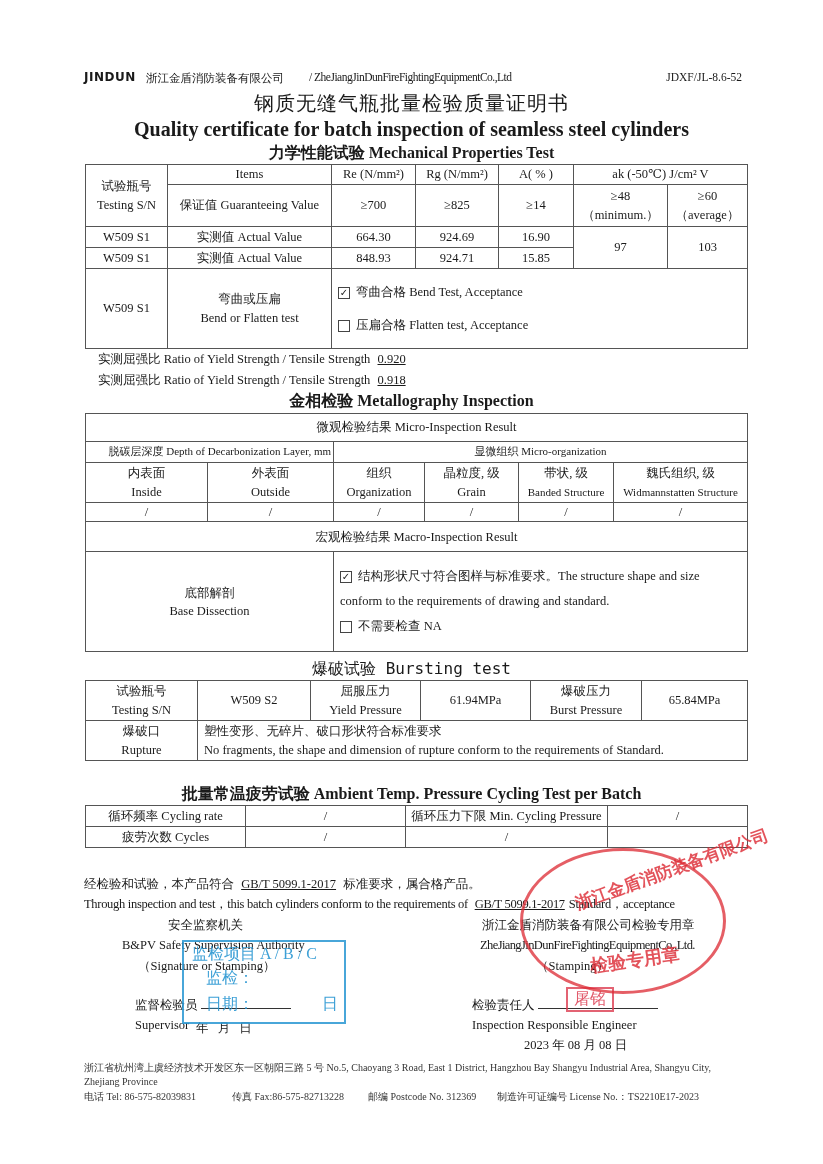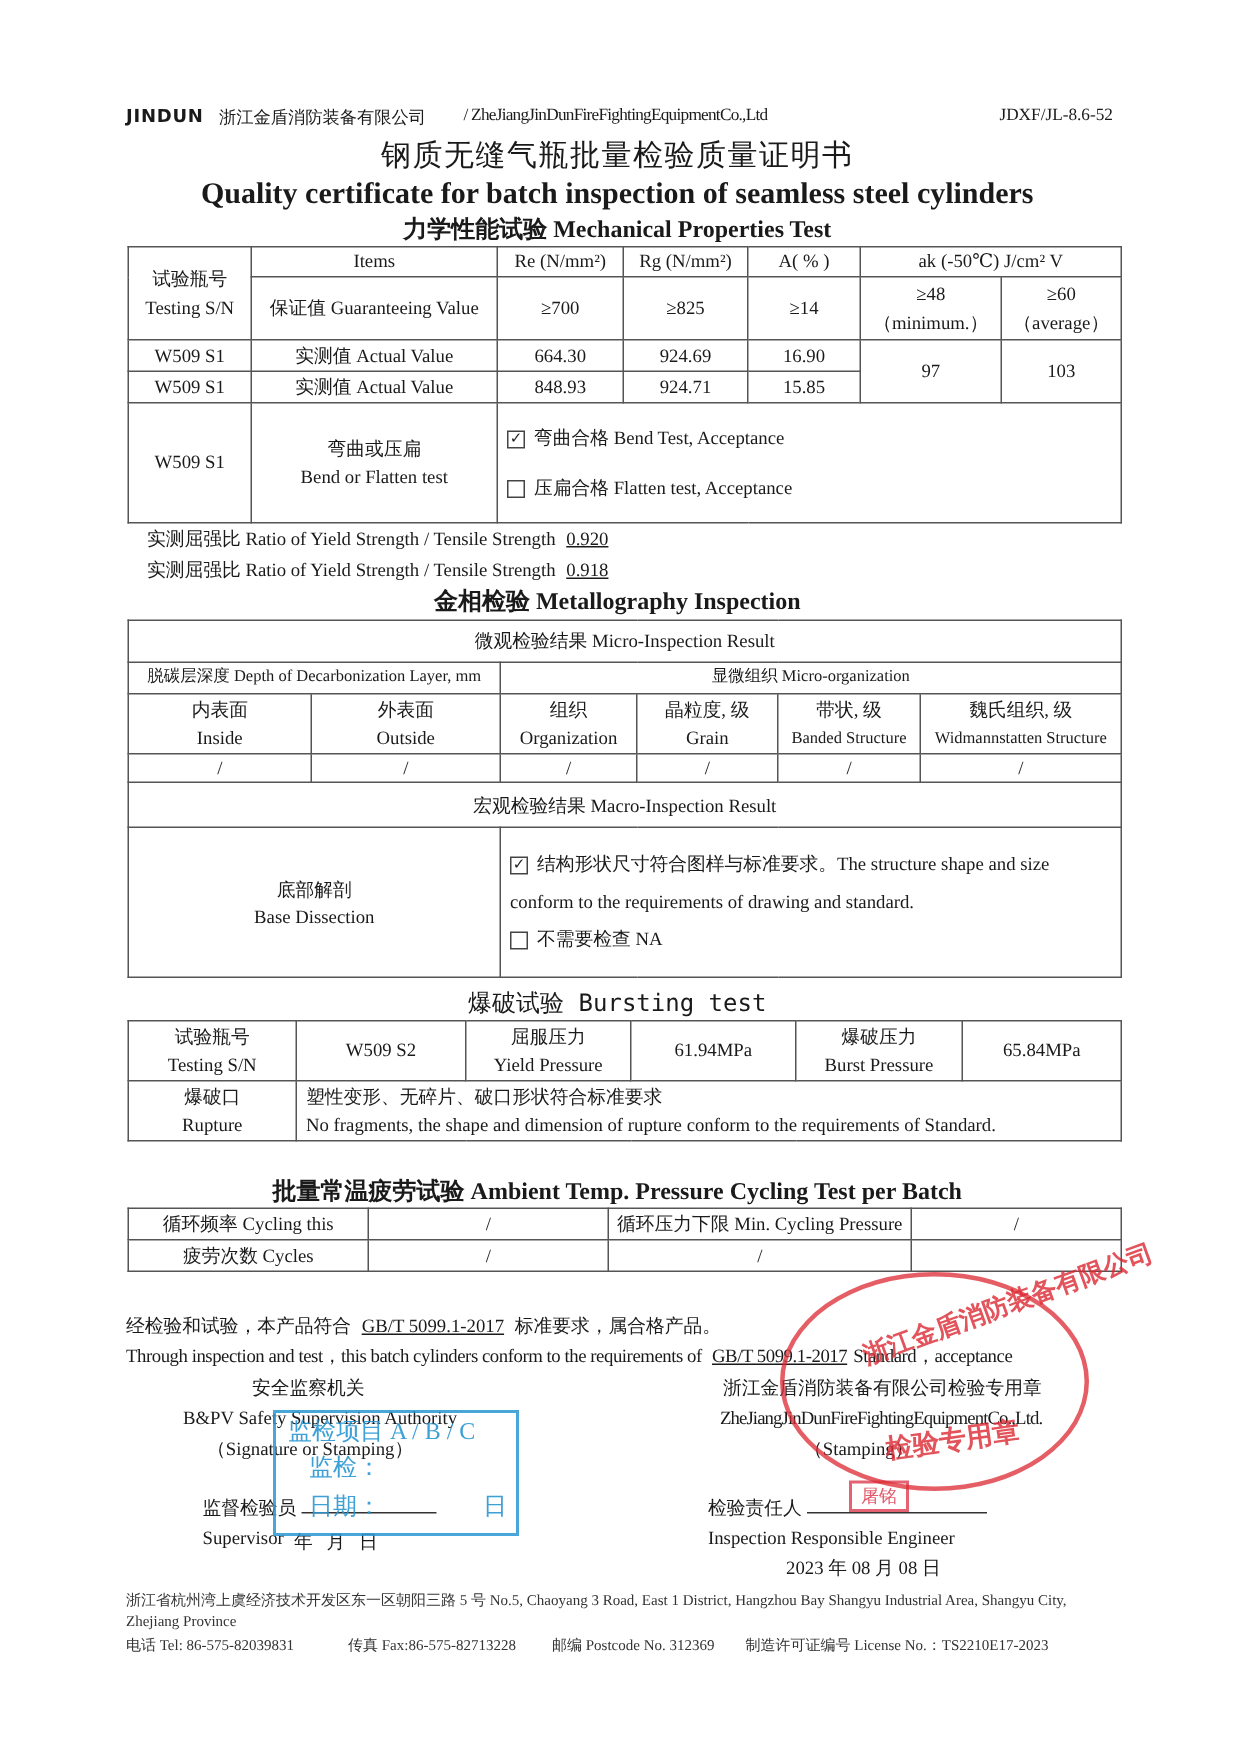--- a/index.html
+++ b/index.html
@@ -19,21 +19,21 @@
   .sm { font-size:11px; }
   .left { text-align:left; padding-left:6px; }
   .cb { display:inline-block; width:10px; height:10px; border:1px solid #444; font-size:10px; line-height:10px; text-align:center; vertical-align:middle; margin-right:6px; }
   .line { font-size:12.5px; }
   .ul { text-decoration:underline; padding:0 4px; }
   .footer { font-size:10px; color:#333; font-family:"Liberation Serif", serif; }
   .stamp-red { left:520px; top:848px; width:200px; height:140px; border:3px solid rgba(220,40,50,0.75); border-radius:50%; }
   .stamp-red-text { left:560px; top:905px; color:rgba(220,40,50,0.8); font-size:20px; font-weight:bold; transform:rotate(-8deg); }
   .stamp-blue { left:182px; top:940px; width:160px; height:80px; border:2px solid rgba(40,150,210,0.85); }
   .stamp-blue-text { color:rgba(40,150,210,0.9); font-size:16px; position:absolute; }
-  .seal-small { left:566px; top:987px; border:2px solid rgba(220,60,80,0.8); color:rgba(220,60,80,0.85); font-size:12px; padding:0 6px; }
+  .seal-small { left:566px; top:987px; border:2px solid rgba(220,60,80,0.8); color:rgba(220,60,80,0.85); font-size:16px; padding:0 6px; }
 </style>
 </head>
 <body>
 
 <div class="abs hdr">
   <span class="logo">JINDUN</span>
   <span class="company-cn">浙江金盾消防装备有限公司</span>
   <span class="company-en">/ ZheJiangJinDunFireFightingEquipmentCo.,Ltd</span>
   <span class="docno">JDXF/JL-8.6-52</span>
 </div>
@@ -107,21 +107,21 @@
       <col style="width:91px">
       <col style="width:94px">
       <col style="width:95px">
       <col style="width:134px">
   </colgroup>
   <tbody>
       <tr style="height:28px;">
         <td colspan="6">微观检验结果 Micro-Inspection Result</td>
       </tr>
   <tr style="height:21px;">
-    <td colspan="2" class="sm" style="text-align:center;">脱碳层深度 Depth of Decarbonization Layer,   mm</td>
+    <td colspan="2" class="sm" style="text-align:right;">脱碳层深度 Depth of Decarbonization Layer,   mm</td>
     <td colspan="4" class="sm">显微组织 Micro-organization</td>
   </tr>
   <tr style="height:40px;">
     <td><span>内表面</span><br><span>Inside</span></td>
     <td><span>外表面</span><br><span>Outside</span></td>
     <td><span>组织</span><br><span>Organization</span></td>
     <td><span>晶粒度, 级</span><br><span>Grain</span></td>
     <td><span>带状, 级</span><br><span class="sm">Banded Structure</span></td>
     <td><span>魏氏组织, 级</span><br><span class="sm">Widmannstatten Structure</span></td>
   </tr>
@@ -177,21 +177,21 @@
 
 <table style="left:85px; top:805px; width:662px;">
   <colgroup>
     <col style="width:160px">
       <col style="width:160px">
       <col style="width:202px">
       <col style="width:140px">
   </colgroup>
   <tbody>
   <tr style="height:21px;">
-    <td>循环频率 Cycling this</td>
+    <td>循环频率 Cycling rate</td>
     <td>/</td>
     <td>循环压力下限 Min. Cycling Pressure</td>
     <td>/</td>
   </tr>
   <tr style="height:21px;">
     <td>疲劳次数 Cycles</td>
     <td>/</td>
     <td>/</td>
     <td></td>
   </tr>

